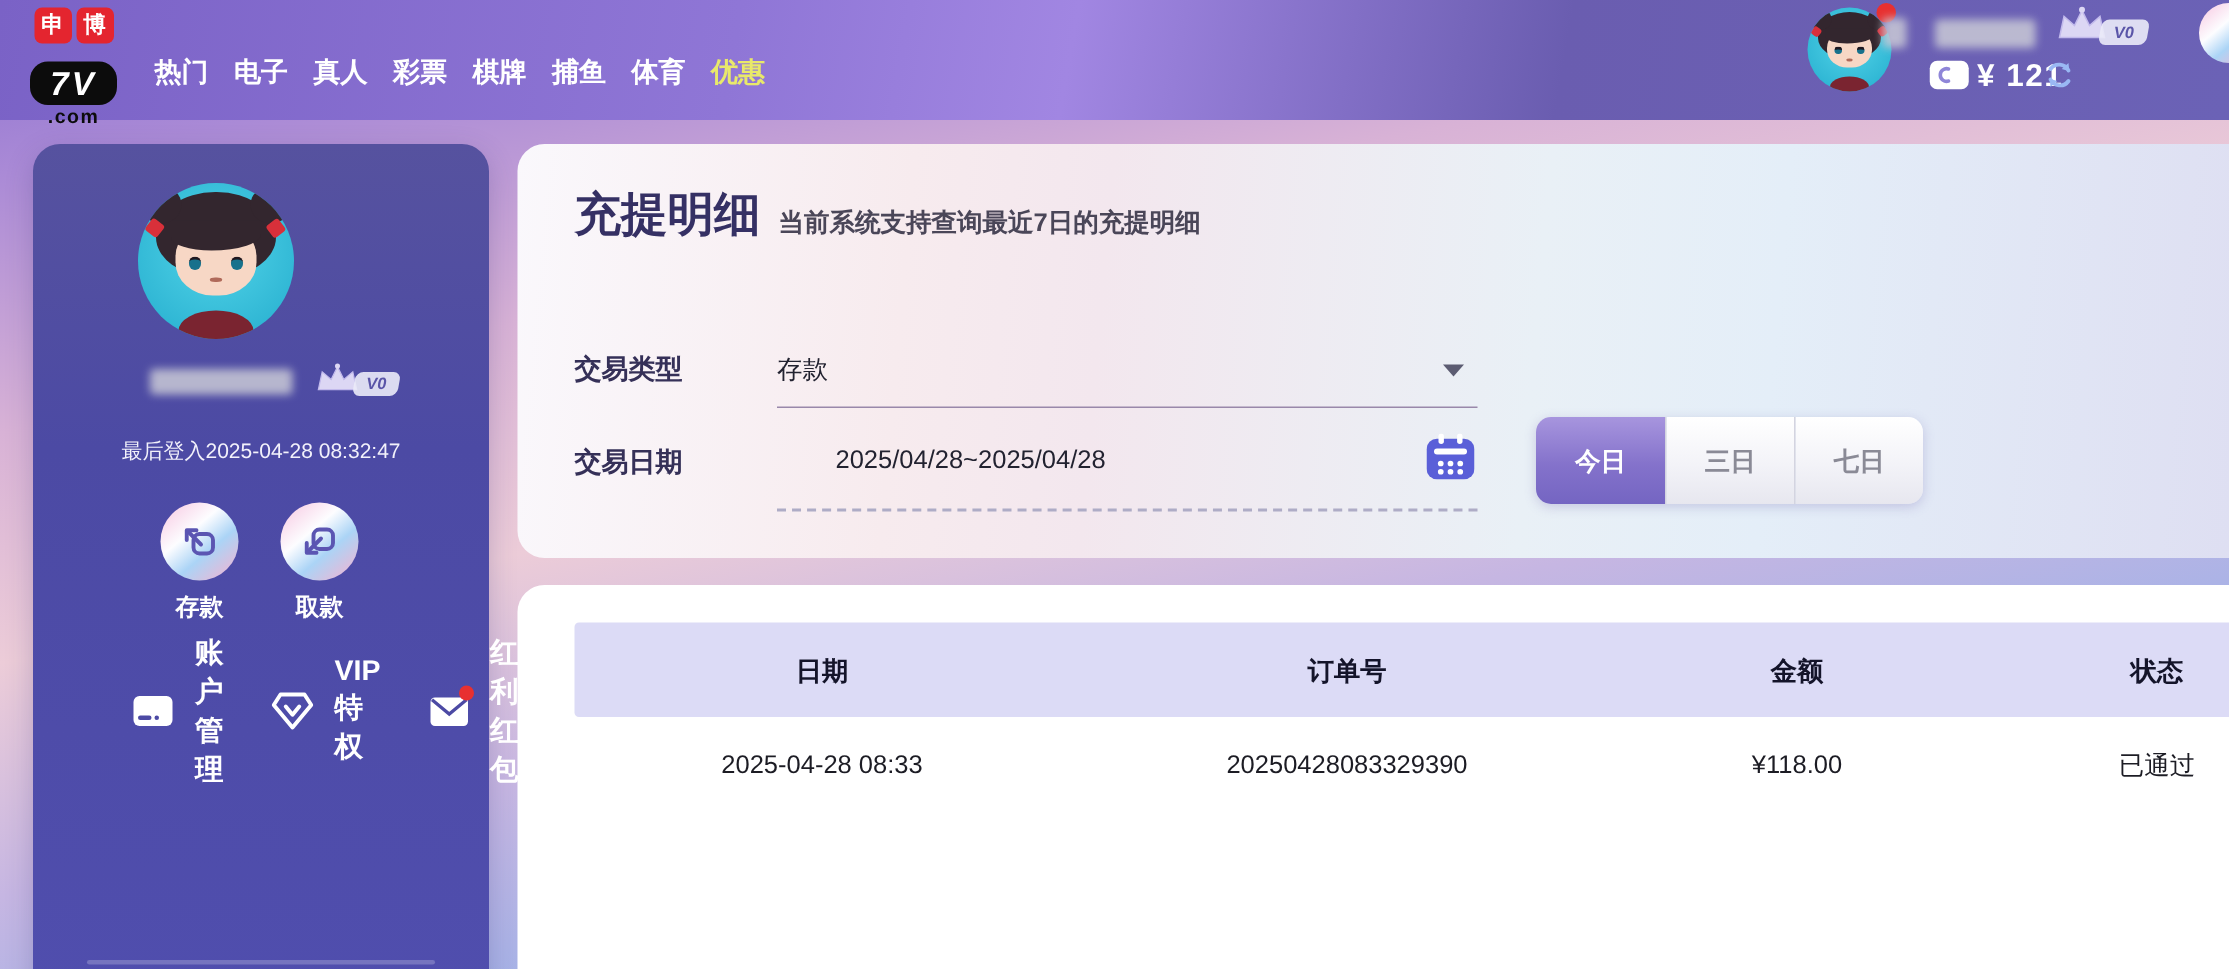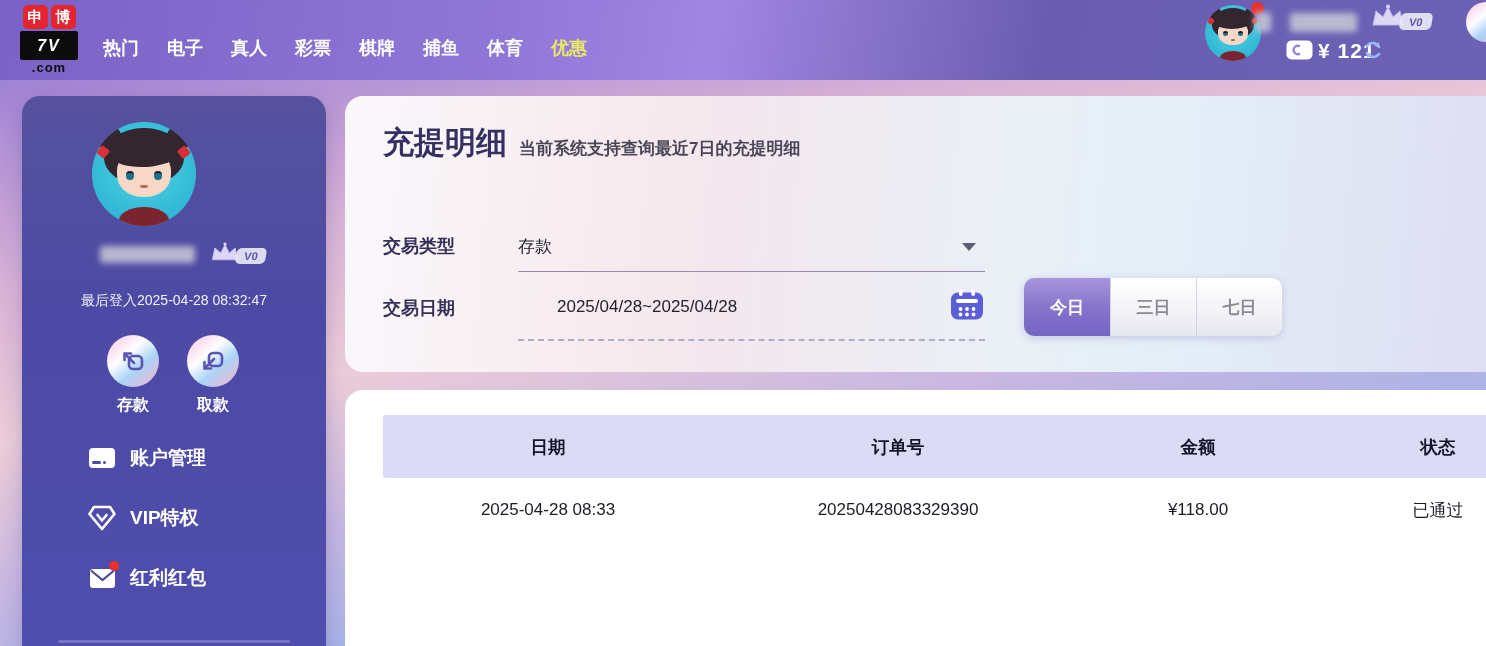--- a/index.html
+++ b/index.html
@@ -7,23 +7,23 @@
   .stage { position:relative; width:1486px; height:646px; overflow:hidden;
     background:linear-gradient(168deg,#8a6fd0 0%,#aa8ad6 12%,#d8b2d6 30%,#ecccd8 46%,#c6b6e2 62%,#92b0ea 84%,#9ec2f2 100%);
     font-family:"Liberation Sans", sans-serif; }
 
   
   .topnav { position:absolute; left:0; top:0; width:1486px; height:80px;
     background:linear-gradient(100deg,#7a62c6 0%,#8f76d6 33%,#a186e2 48%,#6a5db0 70%,#6b62b6 100%); }
   .logo { position:absolute; left:20px; top:5px; width:58px; text-align:center; cursor:pointer; }
   .logo-row { display:flex; gap:3px; justify-content:center; }
   .logo-badge { width:25px; height:24px; background:#e4252f; border-radius:5px; color:#fff; font-size:15px; font-weight:700; line-height:24px; text-align:center; }
-  .logo-main { margin-top:2px; background:#0c0c0c; border-radius:2px; color:#fff; font-size:16px; font-weight:800; font-style:italic; line-height:29px; letter-spacing:2px; }
+  .logo-main { margin-top:12px; background:#0c0c0c; border-radius:12px; color:#fff; font-size:22px; font-weight:800; font-style:italic; line-height:29px; letter-spacing:2px; }
   .logo-com { color:#0c0c0c; font-weight:800; font-size:13px; letter-spacing:1px; line-height:15px; }
-  .nav-items { position:absolute; left:103px; top:0; height:96px; display:flex; align-items:center; gap:28px;text-align:center; }
+  .nav-items { position:absolute; left:103px; top:0; height:96px; display:flex; align-items:center; gap:17px;text-align:center; }
   .nav-item { font-size:18px; font-weight:700; color:#fff; cursor:pointer; white-space:nowrap; }
   .nav-item.active { color:#e9e96a; }
 
   
   .avatar { border-radius:50%; overflow:hidden; position:absolute;
     background:radial-gradient(circle at 50% 42%, #52d4e8 0%, #2fb6d4 75%); }
   .av-hair { position:absolute; top:6%; left:12%; width:76%; height:54%; background:#33262e; border-radius:50% 50% 46% 46%; }
   .av-bun-l { position:absolute; top:2%; left:2%; width:26%; height:24%; background:#33262e; border-radius:50%; }
   .av-bun-r { position:absolute; top:2%; right:2%; width:26%; height:24%; background:#33262e; border-radius:50%; }
   .av-rib-l { position:absolute; top:24%; left:6%; width:10%; height:10%; background:#d8303a; border-radius:2px; transform:rotate(38deg); }
@@ -41,21 +41,21 @@
     background:linear-gradient(140deg,#f8cce4 5%,#fdfdff 38%,#abd4f6 62%,#eab8d6 92%); }
 
   
   .sidebar { position:absolute; left:22px; top:96px; width:304px; height:580px; border-radius:18px;
     background:linear-gradient(180deg,#56529f 0%,#4c4aa4 35%,#504eae 100%); box-shadow:0 6px 18px rgba(60,50,120,.25); }
   .side-avatar { left:70px; top:26px; width:104px; height:104px; position:absolute; }
   .side-name-row { position:absolute; left:0; top:148px; width:100%; height:22px; }
   .side-login { position:absolute; left:0; top:196px; width:100%; text-align:center; color:#f2f1fb; font-size:14px; }
   .act-circle { position:absolute; top:239px; width:52px; height:52px; display:flex; align-items:center; justify-content:center; cursor:pointer; }
   .act-label { position:absolute; top:299px; width:60px; text-align:center; color:#fff; font-size:16px; font-weight:700; }
-  .side-menu { position:absolute; left:66px; top:348px; display:flex; flex-direction:column; gap:32px;justify-content:center; }
+  .side-menu { position:absolute; left:66px; top:364px; display:flex; flex-direction:row; gap:32px;justify-content:center; }
   .menu-item { display:flex; align-items:center; gap:14px; height:28px; cursor:pointer; }
   .menu-label { color:#fff; font-size:19px; font-weight:700; }
   .menu-ico { position:relative; width:28px; height:28px; display:flex; align-items:center; justify-content:center; }
   .menu-dot { position:absolute; top:-3px; right:-3px; width:10px; height:10px; border-radius:50%; background:#e83030; }
   .side-divider { position:absolute; left:36px; top:544px; width:232px; height:3px; background:rgba(255,255,255,.22); border-radius:2px; }
 
   
   .filter-panel { position:absolute; left:345px; top:96px; width:1303px; height:276px; border-radius:18px; overflow:hidden;
     background:linear-gradient(95deg,#faf8fc 0%,#f7ebee 20%,#f3e7ee 30%,#e9f0f6 52%,#e4eef8 64%,#dbd7ef 100%); }
   .fp-title { position:absolute; left:38px; top:26px; display:flex; align-items:flex-end; gap:12px; }

